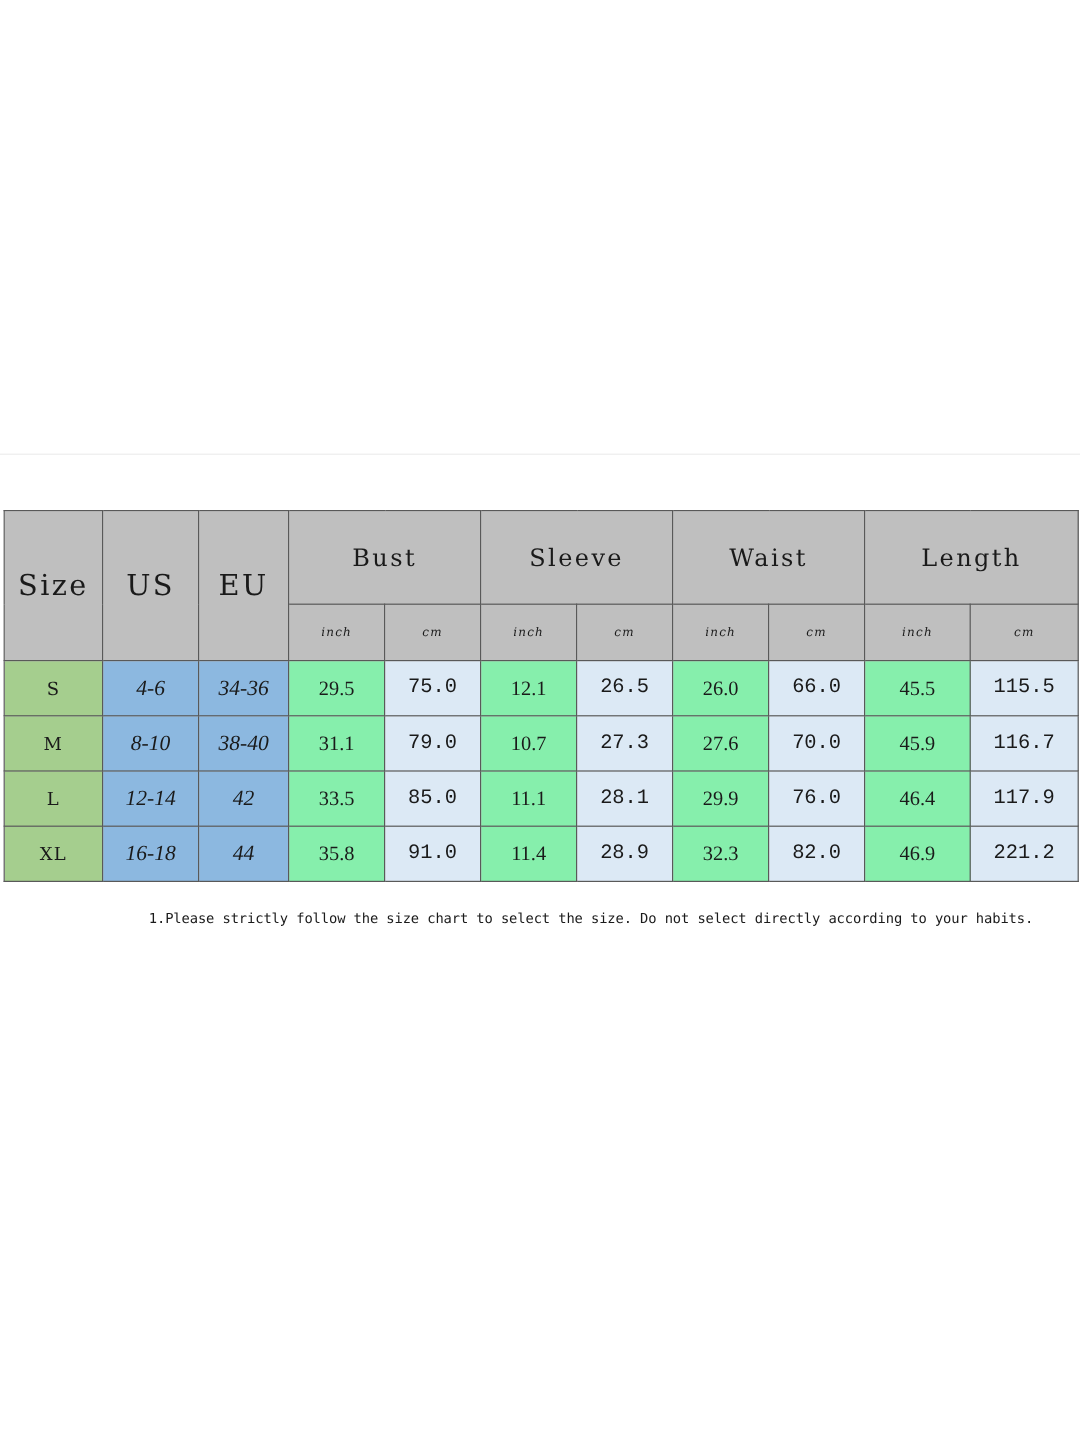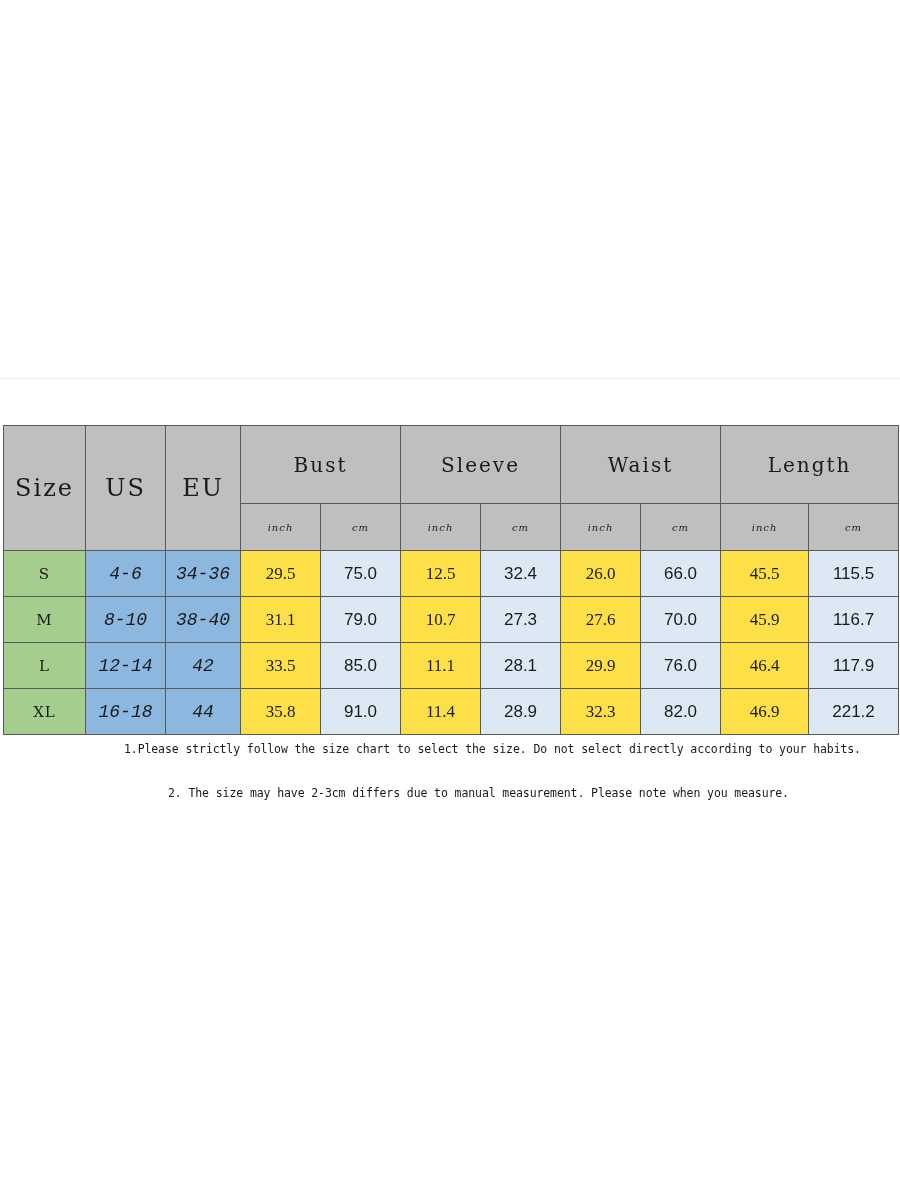--- a/index.html
+++ b/index.html
@@ -89,44 +89,44 @@
 
   .c-size {
     background: #a5ce8e;
     font-family: "DejaVu Serif", "Liberation Serif", serif;
     font-size: 15px;
     letter-spacing: 1px;
     color: #1f1f1f;
   }
   .c-usa, .c-eu {
     background: #8cb8e0;
-    font-family: Liberation Mono, monospace;
+    font-family: Liberation Serif, serif;
     font-style: italic;
     font-weight: bold;
     font-size: 18px;
     color: #16213a;
   }
   .c-inch {
-    background: #fde047;
+    background: #86efac;
     font-family: "Liberation Serif", serif;
     font-size: 17px;
     color: #3a3a3a;
   }
   .c-cm {
     background: #dce9f5;
-    font-family: Liberation Sans, sans-serif;
+    font-family: Liberation Mono, monospace;
     font-size: 17px;
     color: #3a3a3a;
   }
 
   
   .notes {
     position: absolute;
     left: 0;
-    top: 742px;
+    top: 758px;
     width: 900px;
   }
   .note {
     font-family: "DejaVu Sans Mono", "Liberation Mono", monospace;
     font-size: 11.5px;
     color: #1a1a1a;
     letter-spacing: -0.1px;
     white-space: nowrap;
   }
   .note-1 { margin-left: 124px; margin-bottom: 0; }
@@ -177,22 +177,22 @@
         </tr>
       </thead>
 
       <tbody>
         <tr>
           <td class="c-size">S</td>
           <td class="c-usa">4-6</td>
           <td class="c-eu">34-36</td>
           <td class="c-inch">29.5</td>
           <td class="c-cm">75.0</td>
-          <td class="c-inch">12.5</td>
-          <td class="c-cm">32.4</td>
+          <td class="c-inch">12.1</td>
+          <td class="c-cm">26.5</td>
           <td class="c-inch">26.0</td>
           <td class="c-cm">66.0</td>
           <td class="c-inch">45.5</td>
           <td class="c-cm">115.5</td>
         </tr>
         <tr>
           <td class="c-size">M</td>
           <td class="c-usa">8-10</td>
           <td class="c-eu">38-40</td>
           <td class="c-inch">31.1</td>
@@ -229,16 +229,15 @@
           <td class="c-cm">82.0</td>
           <td class="c-inch">46.9</td>
           <td class="c-cm">221.2</td>
         </tr>
       </tbody>
     </table>
   </div>
 
   <div class="notes">
     <div class="note note-1">1.Please strictly follow the size chart to select the size. Do not select directly according to your habits.</div>
-    <div class="note note-2">2. The size may have 2-3cm differs due to manual measurement. Please note when you measure.</div>
   </div>
 
 </div>
 
 </body></html>

